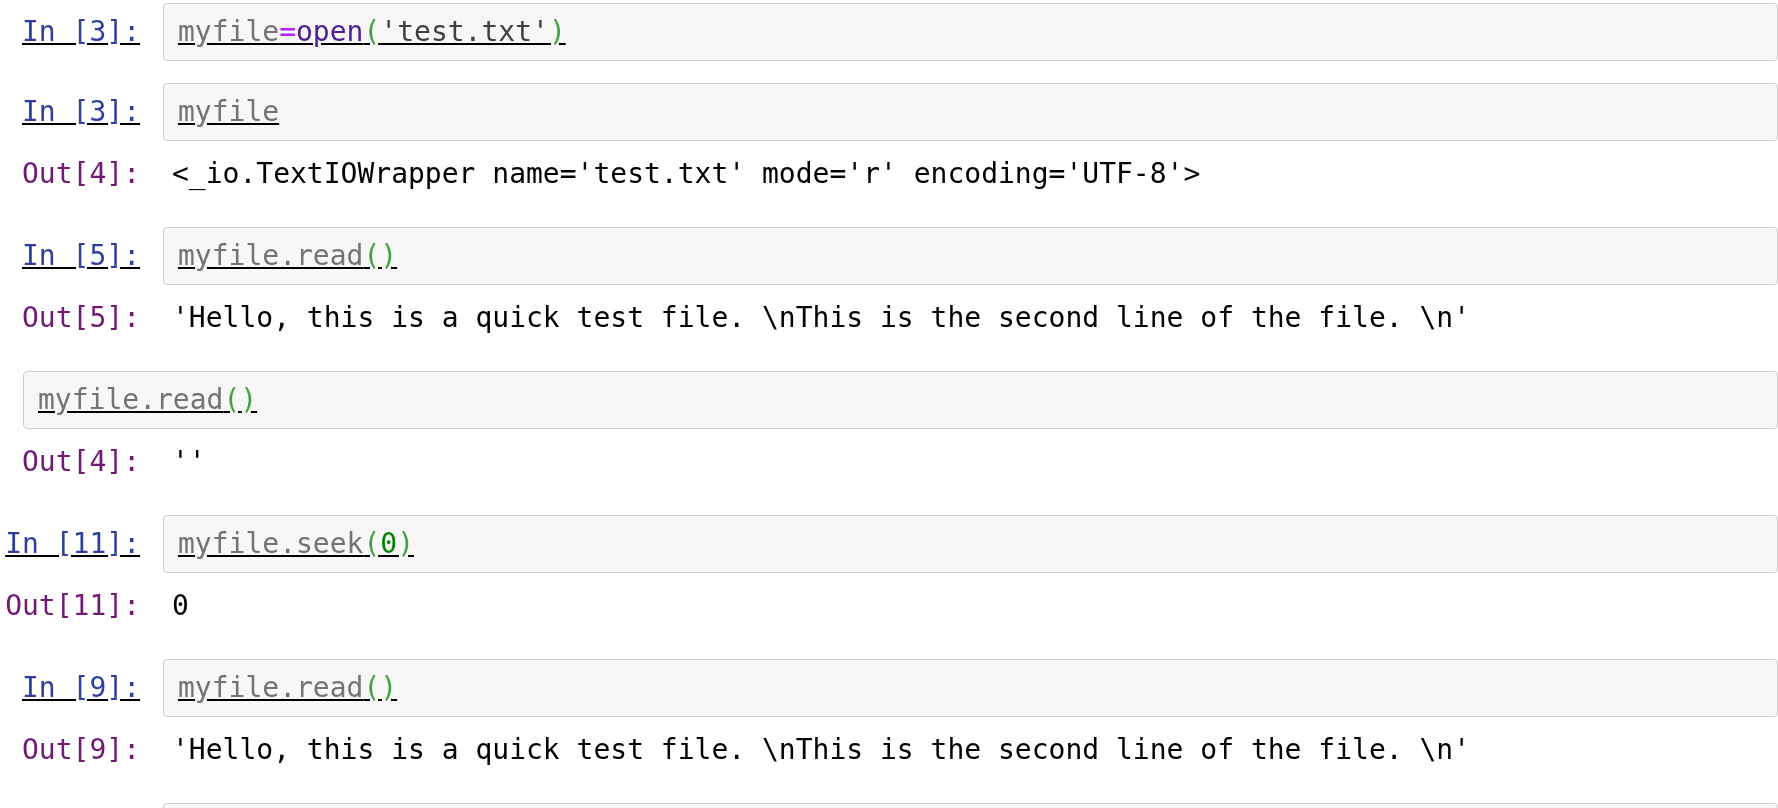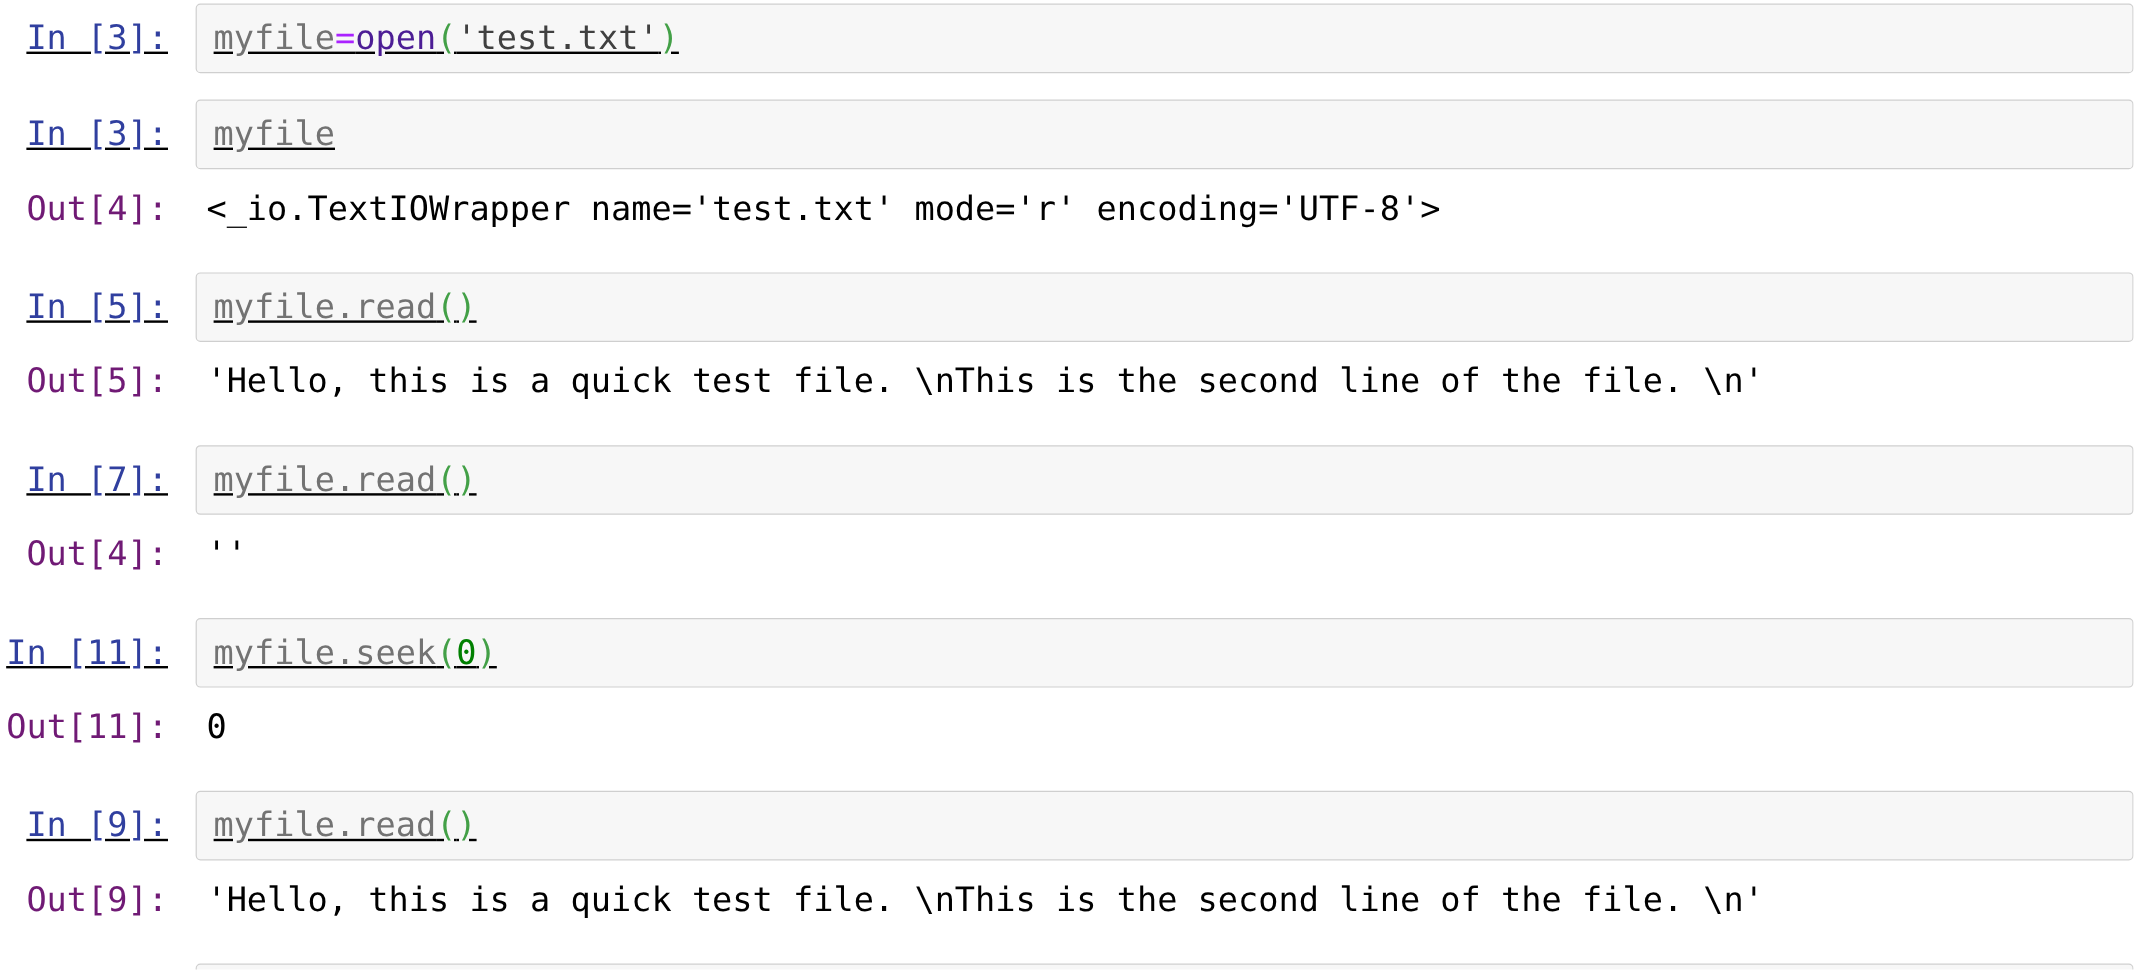--- a/index.html
+++ b/index.html
@@ -73,21 +73,20 @@
     <div class="input-area"><span class="plain">myfile.read</span><span class="bracket">(</span><span class="bracket">)</span></div>
   </div>
   <div class="output-row">
     <div class="prompt-col out-prompt">Out[5]:</div>
     <div class="output-area">'Hello, this is a quick test file. \nThis is the second line of the file. \n'</div>
   </div>
 </div>
 
 <div class="cell">
   <div class="cell-input-row has-output">
-    <div class="prompt-col in-prompt">In [7]:</div>
     <div class="input-area"><span class="plain">myfile.read</span><span class="bracket">(</span><span class="bracket">)</span></div>
   </div>
   <div class="output-row">
     <div class="prompt-col out-prompt">Out[4]:</div>
     <div class="output-area">''</div>
   </div>
 </div>
 
 <div class="cell">
   <div class="cell-input-row has-output">

